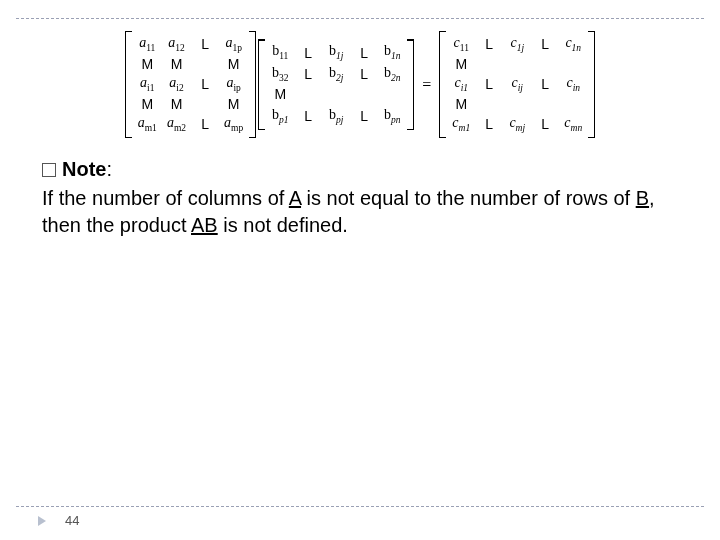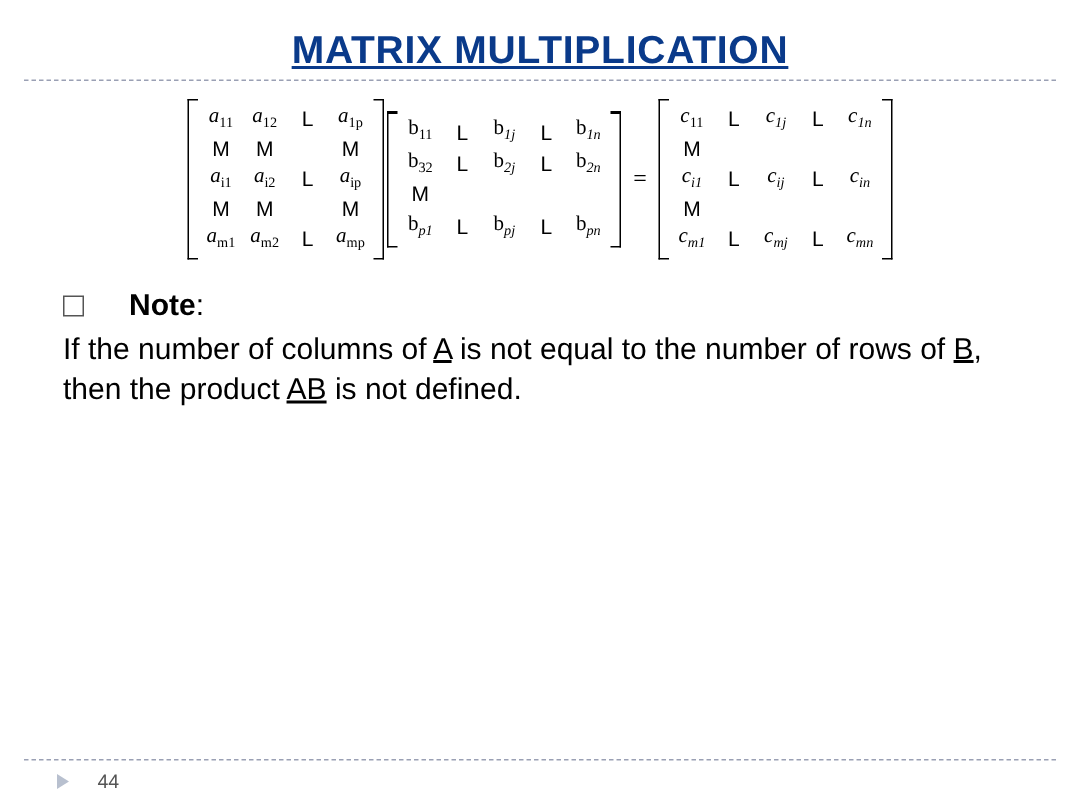--- a/index.html
+++ b/index.html
@@ -106,21 +106,20 @@
   }
   .note-head .bullet {
     display: inline-block;
     width: 14px; height: 14px;
     border: 1.5px solid #555;
     vertical-align: -1px;
     margin-right: 6px;
   }
   .note-head .label {
     font-weight: bold;
-    margin-left: 24px;
   }
   .note-body {
     margin-top: 2px;
   }
   .note-body .u { text-decoration: underline; }
   .not-u { }
   .footer {
     position: absolute;
     left: 14px;
     right: 14px;
@@ -140,21 +139,20 @@
     border-top: 5px solid transparent;
     border-bottom: 5px solid transparent;
     border-left: 8px solid #b8c0cf;
   }
 </style>
 </head>
 <body>
 
 <div class="slide">
 
-  <div class="title">MATRIX MULTIPLICATION</div>
   <hr class="dashed">
 
   <div class="equation">
 
     <div class="matrix">
       <div class="bracket left">
           <span class="btick"></span>
         </div>
       <div class="mgrid mA">
         <span class="cell"><i>a</i><sub>11</sub></span>

